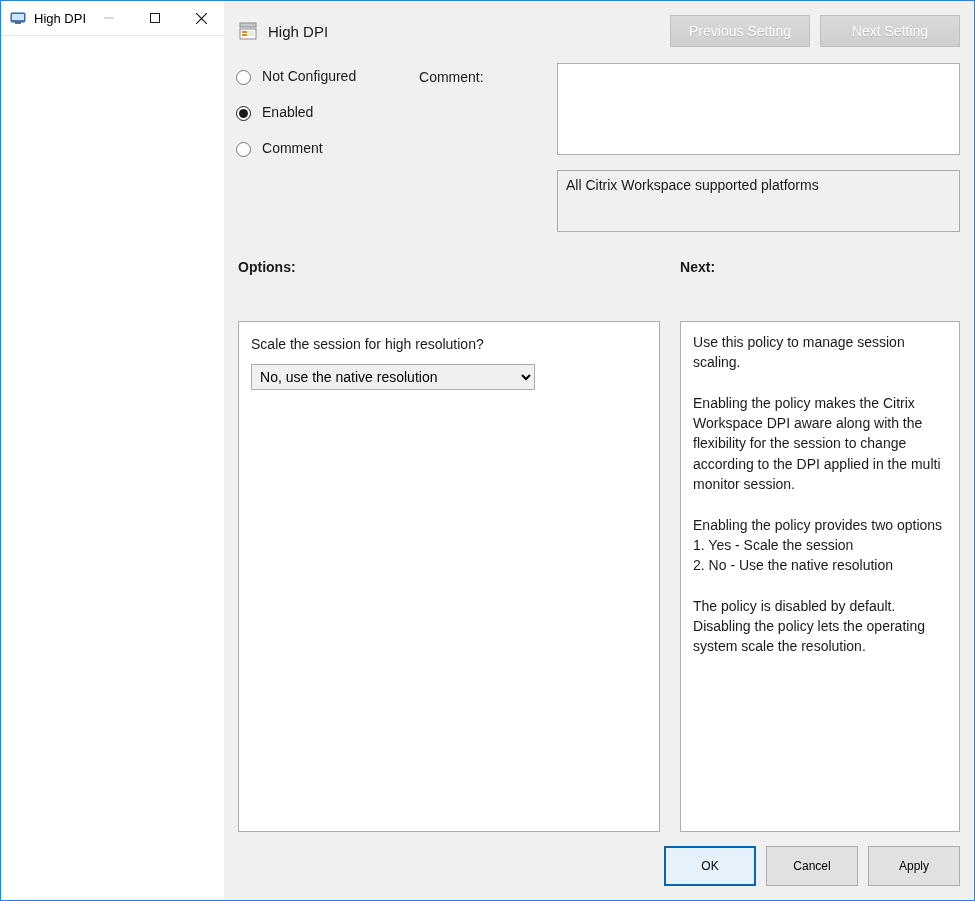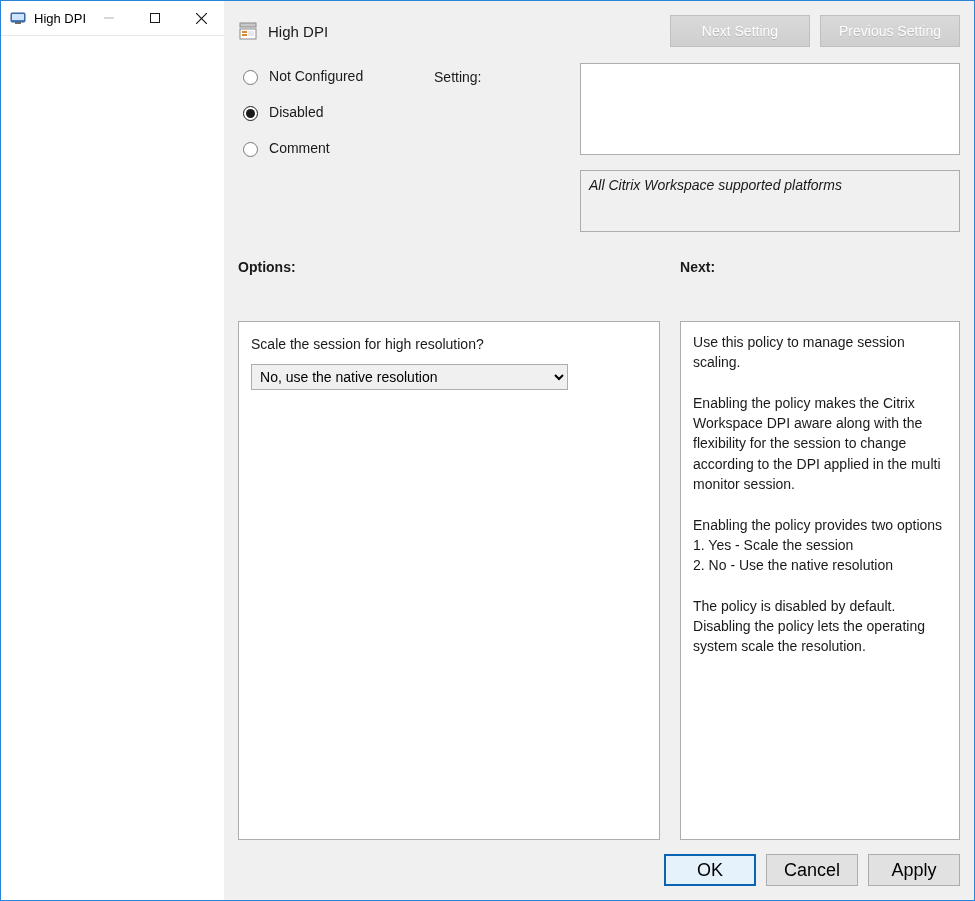--- a/index.html
+++ b/index.html
@@ -89,22 +89,22 @@
     cursor: default;
   }
   .nav-btn[disabled] {
     color: #fdfdfd;
     text-shadow: 0 1px 0 #b8b8b8;
   }
 
   .form-grid {
     display: grid;
     grid-template-columns: 170px 120px 1fr;
-    column-gap: 26px;
-    padding: 6px 14px 0 14px;
+    column-gap: 18px;
+    padding: 6px 14px 0 7px;
     align-items: start;
   }
 
   .radio-stack {
     display: flex;
     flex-direction: column;
     gap: 18px;
     padding-top: 4px;
     font-size: 14px;
   }
@@ -190,40 +190,40 @@
     padding: 10px 12px 10px 12px;
     font-size: 14px;
     line-height: 1.45;
     white-space: pre-wrap;
   }
   .help-inner::-webkit-scrollbar { width: 17px; background:#f0f0f0; }
   .help-inner::-webkit-scrollbar-thumb { background:#cdcdcd; }
 
   .options-box .opt-label { margin-bottom: 12px; }
   .options-box select {
-    width: 317px;
+    width: 284px;
     height: 26px;
     font: inherit;
     font-size: 14px;
     border: 1px solid #adadad;
     background: #f0f0f0;
     padding: 2px 4px;
   }
 
   .footer {
     display: flex;
     justify-content: flex-end;
     gap: 10px;
     padding: 14px;
   }
   .btn {
     min-width: 92px;
-    height: 32px;
+    height: 40px;
     font: inherit;
-    font-size: 18px;
+    font-size: 12px;
     background: #e1e1e1;
     border: 1px solid #adadad;
     cursor: pointer;
   }
   .btn.default {
     border: 2px solid #0a64b4;
     background: #e5f1fb;
   }
 </style>
 </head>
@@ -265,49 +265,49 @@
       <span class="policy-icon">
         <svg viewBox="0 0 20 20" width="20" height="20">
           <rect x="2" y="2" width="16" height="4" fill="#c8c8c8" stroke="#8a8a8a"></rect>
           <rect x="2" y="8" width="16" height="10" fill="#fff" stroke="#8a8a8a"></rect>
           <rect x="4" y="10" width="5" height="2" fill="#d88a2e"></rect>
           <rect x="4" y="13" width="5" height="2" fill="#d88a2e"></rect>
           <rect x="10" y="10" width="6" height="5" fill="#e8e8e8"></rect>
         </svg>
       </span>
       <span class="policy-title">High DPI</span>
+      <button class="nav-btn" disabled="">Previous Setting</button>
       <button class="nav-btn" disabled="">Next Setting</button>
-      <button class="nav-btn" disabled="">Previous Setting</button>
     </div>
 
     <div class="form-grid">
 
       <div class="radio-stack" style="grid-column:1; grid-row:1 / span 2;">
         <label>
           <input type="radio" name="state" style="">
           <span>Not Configured</span>
         </label>
         <label>
           <input type="radio" name="state" checked="" style="">
-          <span>Disabled</span>
+          <span>Enabled</span>
         </label>
         <label>
           <input type="radio" name="state" style="">
           <span>Comment</span>
         </label>
       </div>
 
-      <div class="field-label" style="grid-column:2; grid-row:1;">Setting:</div>
+      <div class="field-label" style="grid-column:2; grid-row:1;">Comment:</div>
 
       <div class="ta-wrap" style="grid-column:3; grid-row:1;">
         <textarea class="ta comment" style=""></textarea>
       </div>
 
 
-      <div class="ta-wrap" style="grid-column:3; grid-row:2; margin-top:12px;font-style:italic;">
+      <div class="ta-wrap" style="grid-column:3; grid-row:2; margin-top:12px;">
         <textarea class="ta supported" readonly="" style="">All Citrix Workspace supported platforms</textarea>
       </div>
     </div>
 
     <div class="labels-row" style="margin-top:14px;">
       <div class="col-left">Options:</div>
       <div class="col-right">Next:</div>
     </div>
 
     <div class="body-row" style="margin-top:6px;">

